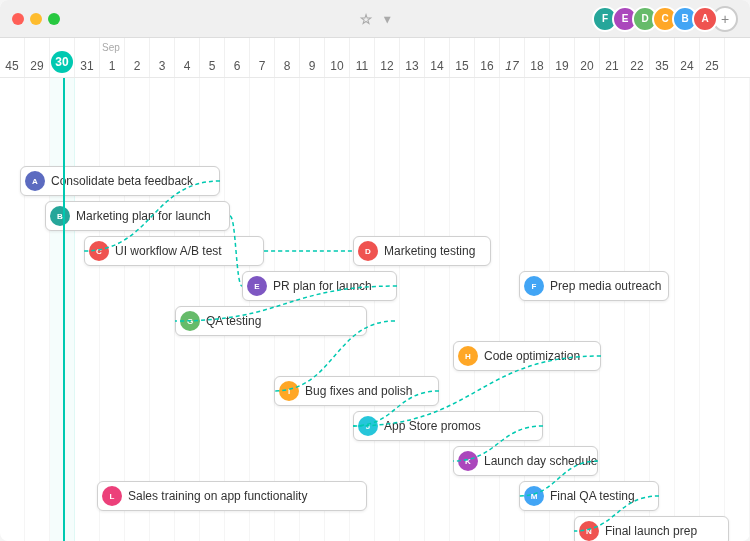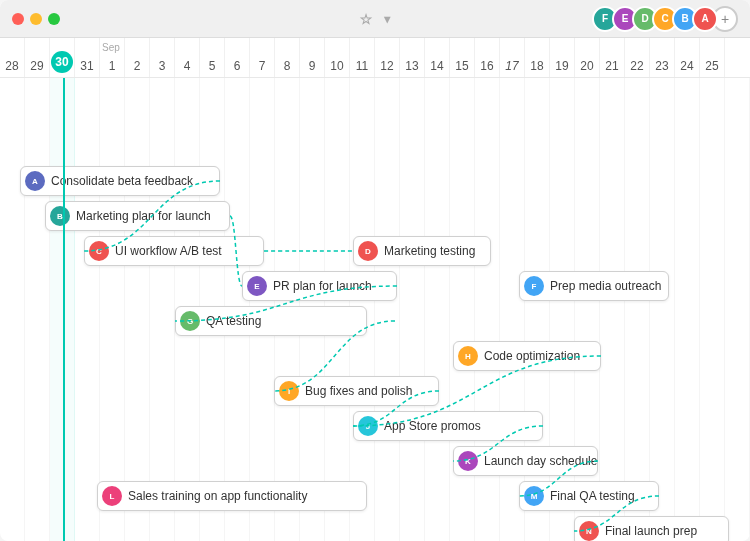--- a/index.html
+++ b/index.html
@@ -245,21 +245,21 @@
         <div class="avatar" style="background: rgb(66, 165, 245); z-index: 5;">B</div>
         <div class="avatar" style="background: rgb(239, 83, 80); z-index: 6;">A</div>
       <div class="avatar-add">+</div>
     </div>
   </div>
 
   <div class="gantt-container">
 
     <div class="timeline-header" id="timeline-header">
     <div class="date-col" style="min-width: 25px; flex: 0 0 25px;">
-          <div class="date-num">28</div>
+          <div class="date-num">45</div>
         </div>
         <div class="date-col" style="min-width: 25px; flex: 0 0 25px;">
           <div class="date-num">29</div>
         </div>
         <div class="date-col today" style="min-width: 25px; flex: 0 0 25px;">
           <div class="date-num today-num">30</div>
         </div>
         <div class="date-col" style="min-width: 25px; flex: 0 0 25px;">
           <div class="date-num">31</div>
         </div>
@@ -324,21 +324,21 @@
         <div class="date-col" style="min-width: 25px; flex: 0 0 25px;">
           <div class="date-num">20</div>
         </div>
         <div class="date-col" style="min-width: 25px; flex: 0 0 25px;">
           <div class="date-num">21</div>
         </div>
         <div class="date-col" style="min-width: 25px; flex: 0 0 25px;">
           <div class="date-num">22</div>
         </div>
         <div class="date-col" style="min-width: 25px; flex: 0 0 25px;">
-          <div class="date-num">23</div>
+          <div class="date-num">35</div>
         </div>
         <div class="date-col" style="min-width: 25px; flex: 0 0 25px;">
           <div class="date-num">24</div>
         </div>
         <div class="date-col" style="min-width: 25px; flex: 0 0 25px;">
           <div class="date-num">25</div>
         </div>
         <div class="date-col" style="min-width: 25px; flex: 0 0 25px; margin-left: 20px;">
           <div class="date-num">26</div>
         </div>

